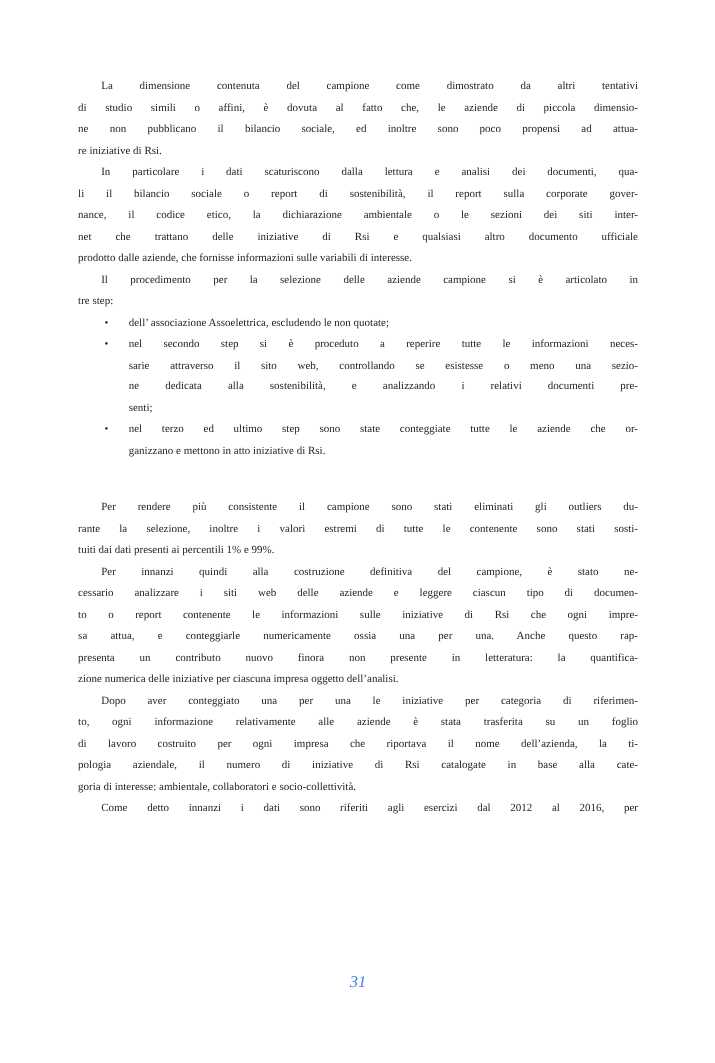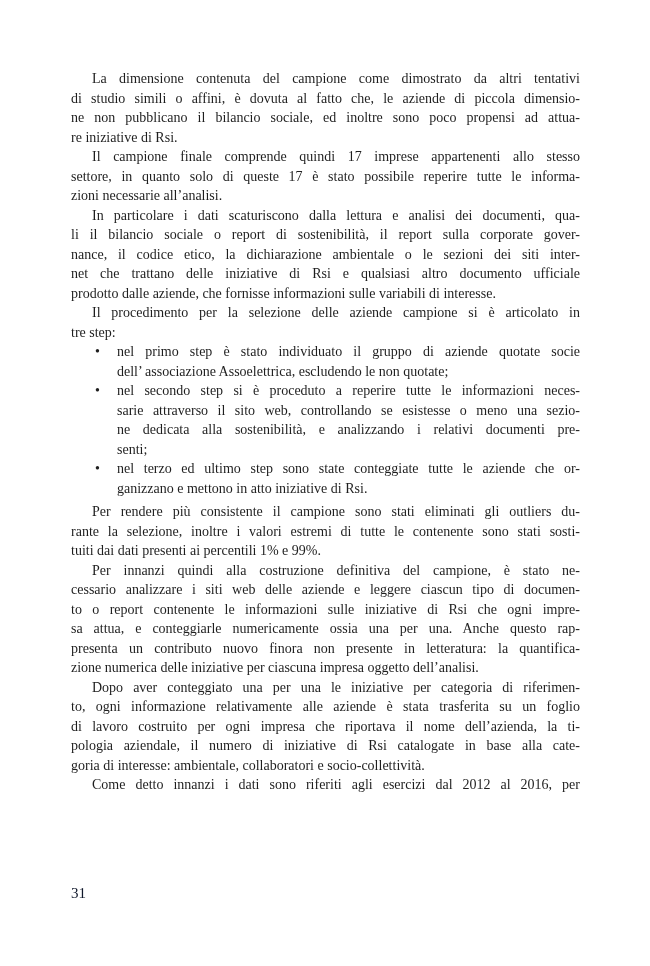--- a/index.html
+++ b/index.html
@@ -14,88 +14,84 @@
     background: #ffffff;
     font-family: "Liberation Serif", serif;
     color: #1e1e1e;
     overflow: hidden;
   }
   .textblock {
     position: absolute;
     left: 71px;
     top: 69px;
     width: 509px;
-    font-size: 14px;
+    font-size: 10px;
     line-height: 19.5px;
   }
   .line {
     text-align: justify;
     text-align-last: justify;
   }
   .line.last {
     text-align: center;
     text-align-last: left;
     font-family: Liberation Serif, serif;
   }
   .line.indent {
     text-indent: 21px;
   }
   .para.gap {
-    margin-top: 4px;
+    margin-top: 32px;
   }
   .para.bullet {
     position: relative;
     padding-left: 46px;
   }
   .para.bullet .marker {
     position: absolute;
     left: 24px;
     top: 0;
     line-height: 19.5px;
   }
   .pagenum {
     position: absolute;
     top: 885px;
     left: 71px;
     width: 509px;
+    text-align: center;
+    font-style: italic;
     font-size: 15px;
-    color: #0f172a;
+    color: #3b82f6;
   }
 </style>
 </head>
 <body>
 
 <div class="page">
   <div class="textblock">
       <div class="para">
         <div class="line indent">La dimensione contenuta del campione come dimostrato da altri tentativi</div>
         <div class="line">di studio simili o affini, è dovuta al fatto che, le aziende di piccola dimensio-</div>
         <div class="line">ne non pubblicano il bilancio sociale, ed inoltre sono poco propensi ad attua-</div>
         <div class="line last">re iniziative di Rsi.</div>
-      </div>
-      <div class="para">
-        <div class="line indent">Il campione finale comprende quindi 17 imprese appartenenti allo stesso</div>
-        <div class="line">settore, in quanto solo di queste 17 è stato possibile reperire tutte le informa-</div>
-        <div class="line last">zioni necessarie all’analisi.</div>
       </div>
       <div class="para">
         <div class="line indent">In particolare i dati scaturiscono dalla lettura e analisi dei documenti, qua-</div>
         <div class="line">li il bilancio sociale o report di sostenibilità, il report sulla corporate gover-</div>
         <div class="line">nance, il codice etico, la dichiarazione ambientale o le sezioni dei siti inter-</div>
         <div class="line">net che trattano delle iniziative di Rsi e qualsiasi altro documento ufficiale</div>
         <div class="line last">prodotto dalle aziende, che fornisse informazioni sulle variabili di interesse.</div>
       </div>
       <div class="para">
         <div class="line indent">Il procedimento per la selezione delle aziende campione si è articolato in</div>
         <div class="line last">tre step:</div>
       </div>
       <div class="para bullet">
         <span class="marker">•</span>
         <div class="bullet-body">
-          <div class="line">nel primo step è stato individuato il gruppo di aziende quotate socie</div>
           <div class="line last">dell’ associazione Assoelettrica, escludendo le non quotate;</div>
         </div>
       </div>
       <div class="para bullet">
         <span class="marker">•</span>
         <div class="bullet-body">
           <div class="line">nel secondo step si è proceduto a reperire tutte le informazioni neces-</div>
           <div class="line">sarie attraverso il sito web, controllando se esistesse o meno una sezio-</div>
           <div class="line">ne dedicata alla sostenibilità, e analizzando i relativi documenti pre-</div>
           <div class="line last">senti;</div>

